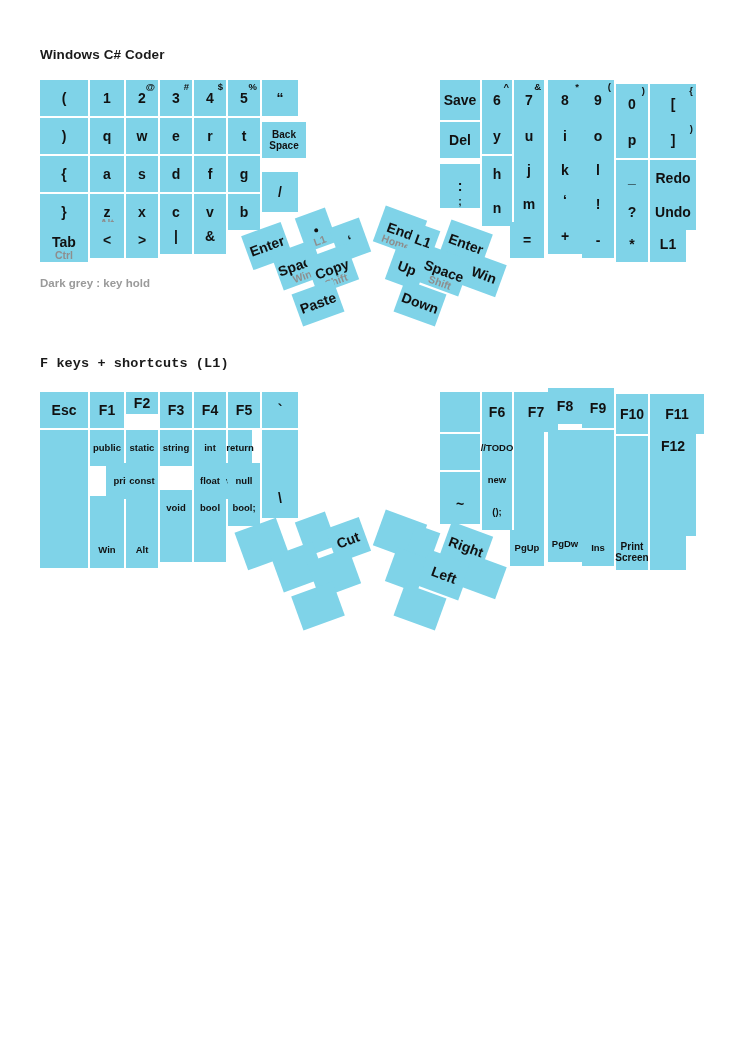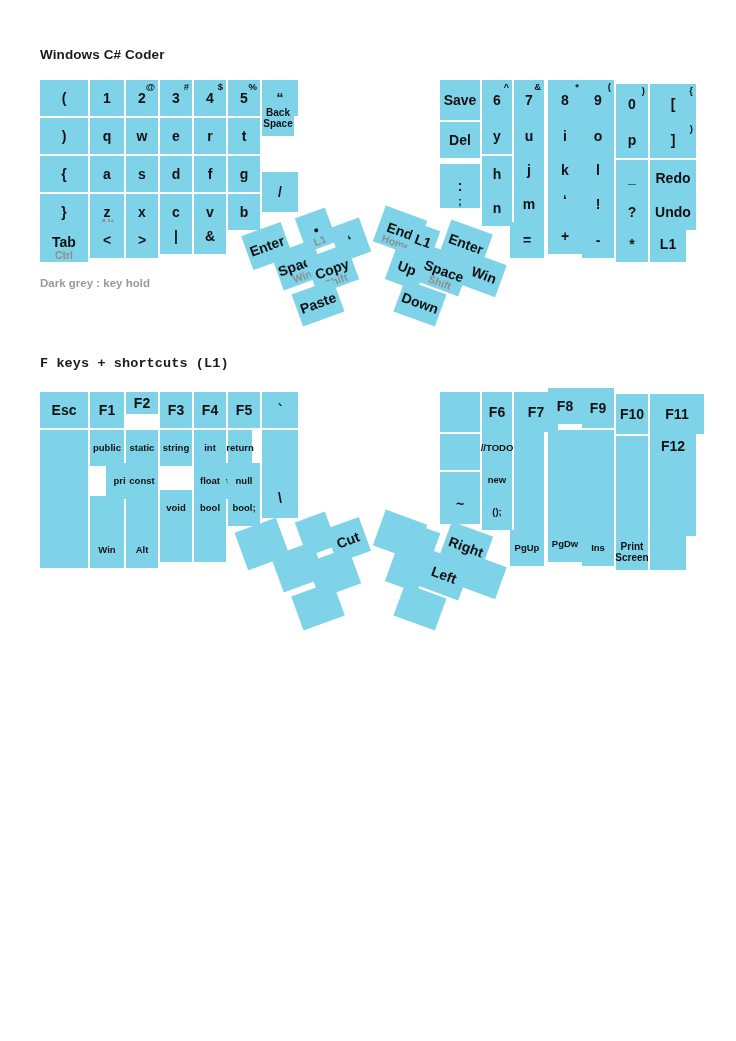--- a/index.html
+++ b/index.html
@@ -138,21 +138,21 @@
       </div>
       <div class="key" style="left: 160px; top: 118px; width: 32px; height: 36px;">
         <span class="lbl c">e</span>
       </div>
       <div class="key" style="left: 194px; top: 118px; width: 32px; height: 36px;">
         <span class="lbl c">r</span>
       </div>
       <div class="key" style="left: 228px; top: 118px; width: 32px; height: 36px;">
         <span class="lbl c">t</span>
       </div>
-      <div class="key" style="left: 262px; top: 100px; width: 32px; height: 36px;">
+      <div class="key" style="left: 262px; top: 122px; width: 44px; height: 36px;">
         <span class="lbl two" style="top: 50%; transform: translate(-50%, -50%);">Back
 Space</span>
       </div>
       <div class="key" style="left: 40px; top: 156px; width: 48px; height: 36px;">
         <span class="lbl c">{</span>
       </div>
       <div class="key" style="left: 90px; top: 156px; width: 34px; height: 36px;">
         <span class="lbl c">a</span>
       </div>
       <div class="key" style="left: 126px; top: 156px; width: 32px; height: 36px;">

